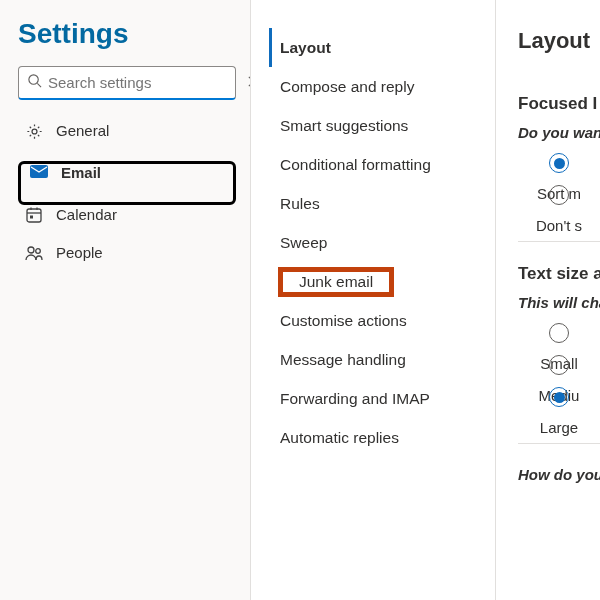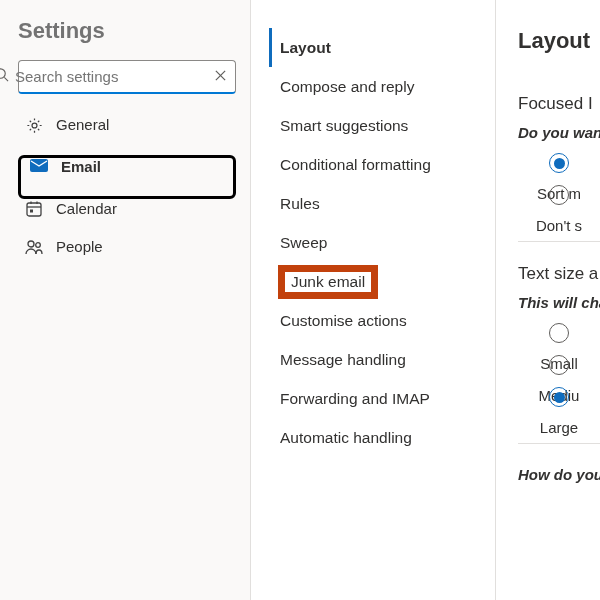--- a/index.html
+++ b/index.html
@@ -25,36 +25,35 @@
     background: #fff;
   }
   .col3 {
     flex: 1;
     padding: 28px 0 0 22px;
     background: #fff;
     overflow: hidden;
     white-space: nowrap;
   }
   .settings-title {
-    font-size: 22px;
+    font-size: 28px;
     font-weight: 600;
     margin-bottom: 16px;
-    color: #737373;
+    color: #0369a1;
   }
   .search-wrap {
     display: flex;
     align-items: center;
     height: 34px;
     border: 1px solid #8a8886;
     border-bottom: 2px solid #0078d4;
     border-radius: 4px;
     background: #fff;
     padding: 0 8px;
     margin-bottom: 22px;
-    justify-content: flex-end;
   }
   .search-wrap input {
     flex: 1;
     border: none;
     outline: none;
     font-size: 15px;
     color: #605e5c;
     background: transparent;
     padding-left: 6px;
   }
@@ -86,33 +85,33 @@
     font-size: 15.5px;
     color: #323130;
     cursor: pointer;
     border-left: 3px solid transparent;
   }
   .sub-item.selected {
     border-left: 3px solid #0f6cbd;
     font-weight: 600;
   }
   .hl-inline {
-    border: 7px solid #c2410c;
+    border: 5px solid #c2410c;
     border-radius: 0;
-    padding: 1px 6px;
+    padding: 1px 16px;
     margin-left: -2px;
   }
   .pane-title {
     font-size: 22px;
     font-weight: 600;
     margin-bottom: 40px;
   }
   .section-title {
     font-size: 17px;
-    font-weight: 400;
+    font-weight: 700;
     margin-bottom: 10px;
   }
   .section-sub {
     font-size: 15px;
     font-weight: 600;
     margin-bottom: 12px;
     color: #323130;
     font-style: italic;
   }
   .radio-row {
@@ -238,21 +237,21 @@
   <div class="sub-item">
     <span>Customise actions</span>
   </div>
   <div class="sub-item">
     <span>Message handling</span>
   </div>
   <div class="sub-item">
     <span>Forwarding and IMAP</span>
   </div>
   <div class="sub-item">
-    <span>Automatic handling</span>
+    <span>Automatic replies</span>
   </div>
 </div>
 
 <div class="col3">
   <div class="pane-title">Layout</div>
 
   <div class="section-title">Focused I</div>
   <div class="section-sub">Do you wan</div>
   <div class="radio-row">
     <span class="radio checked"></span>

